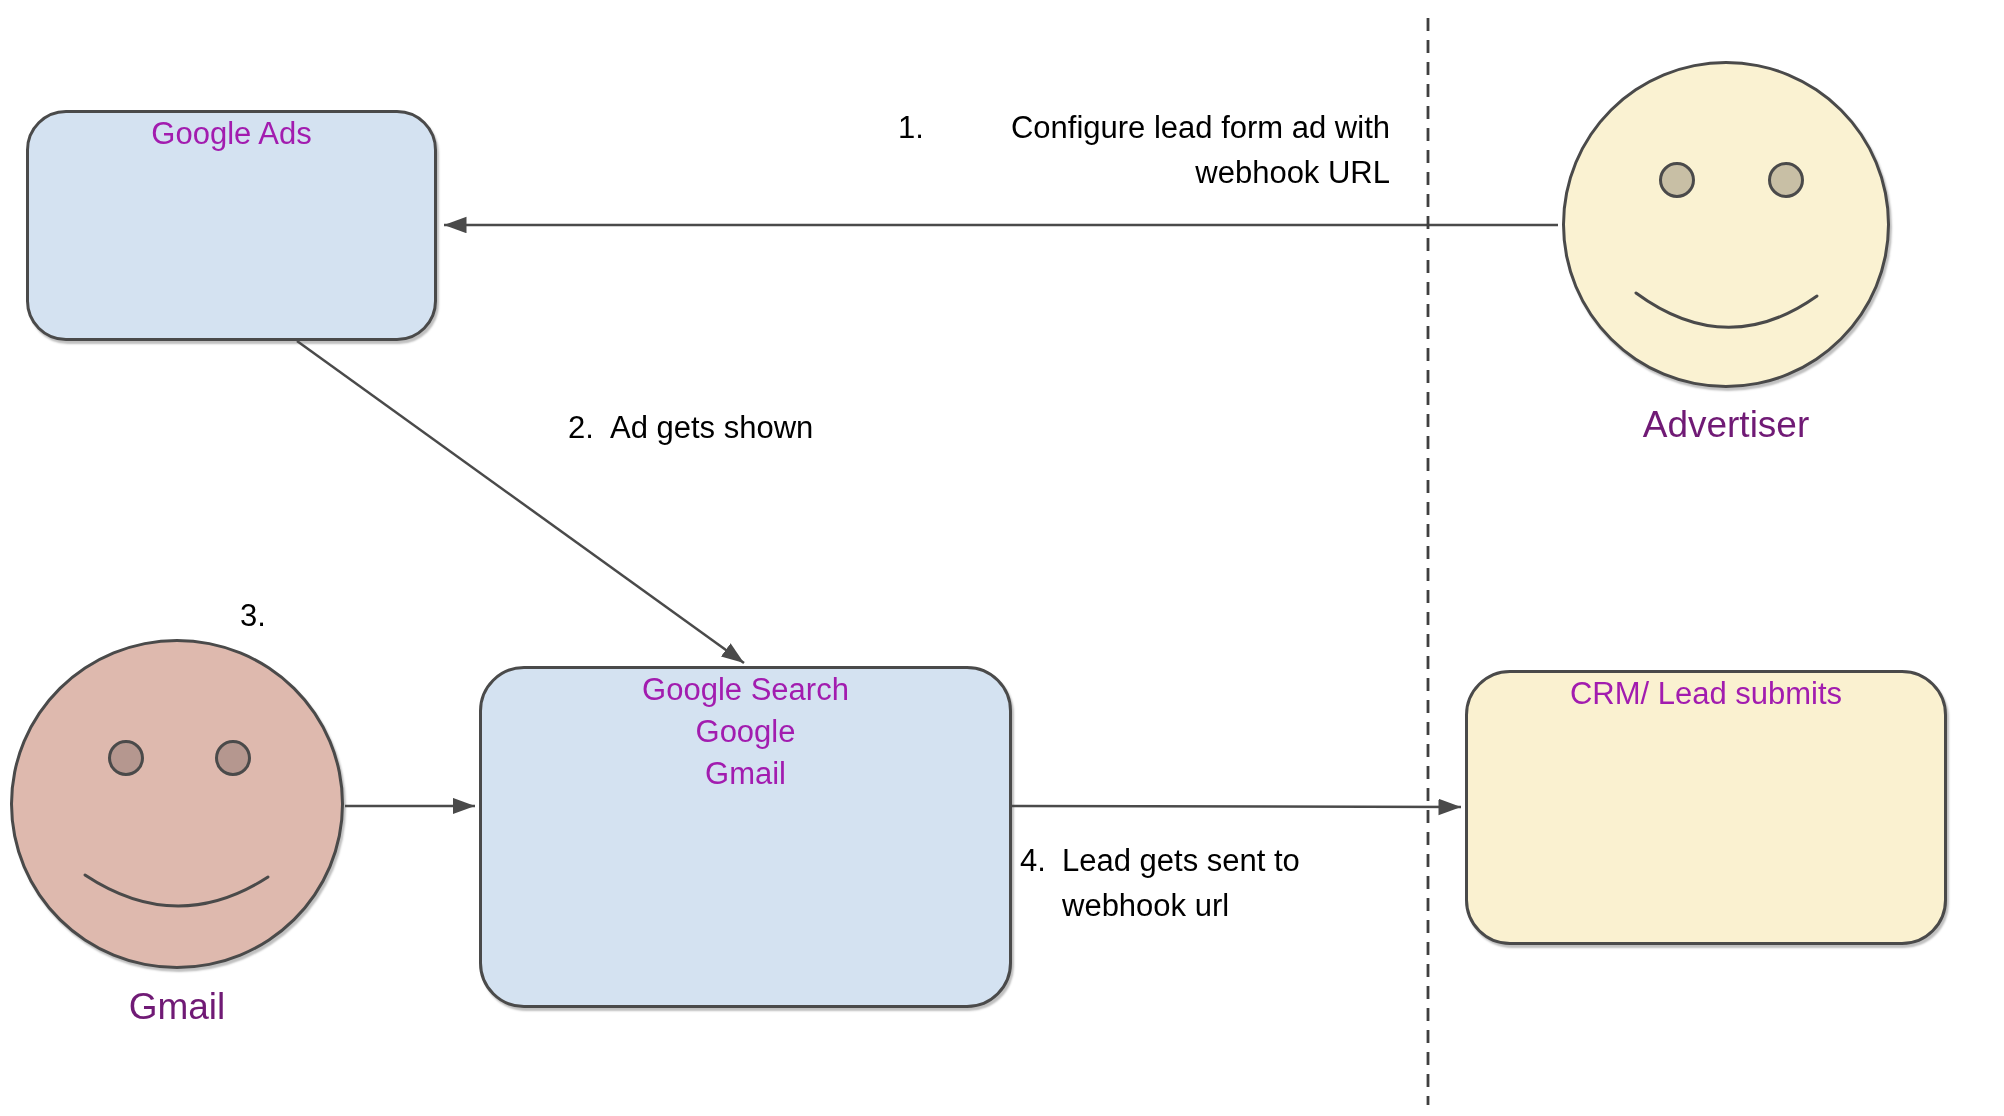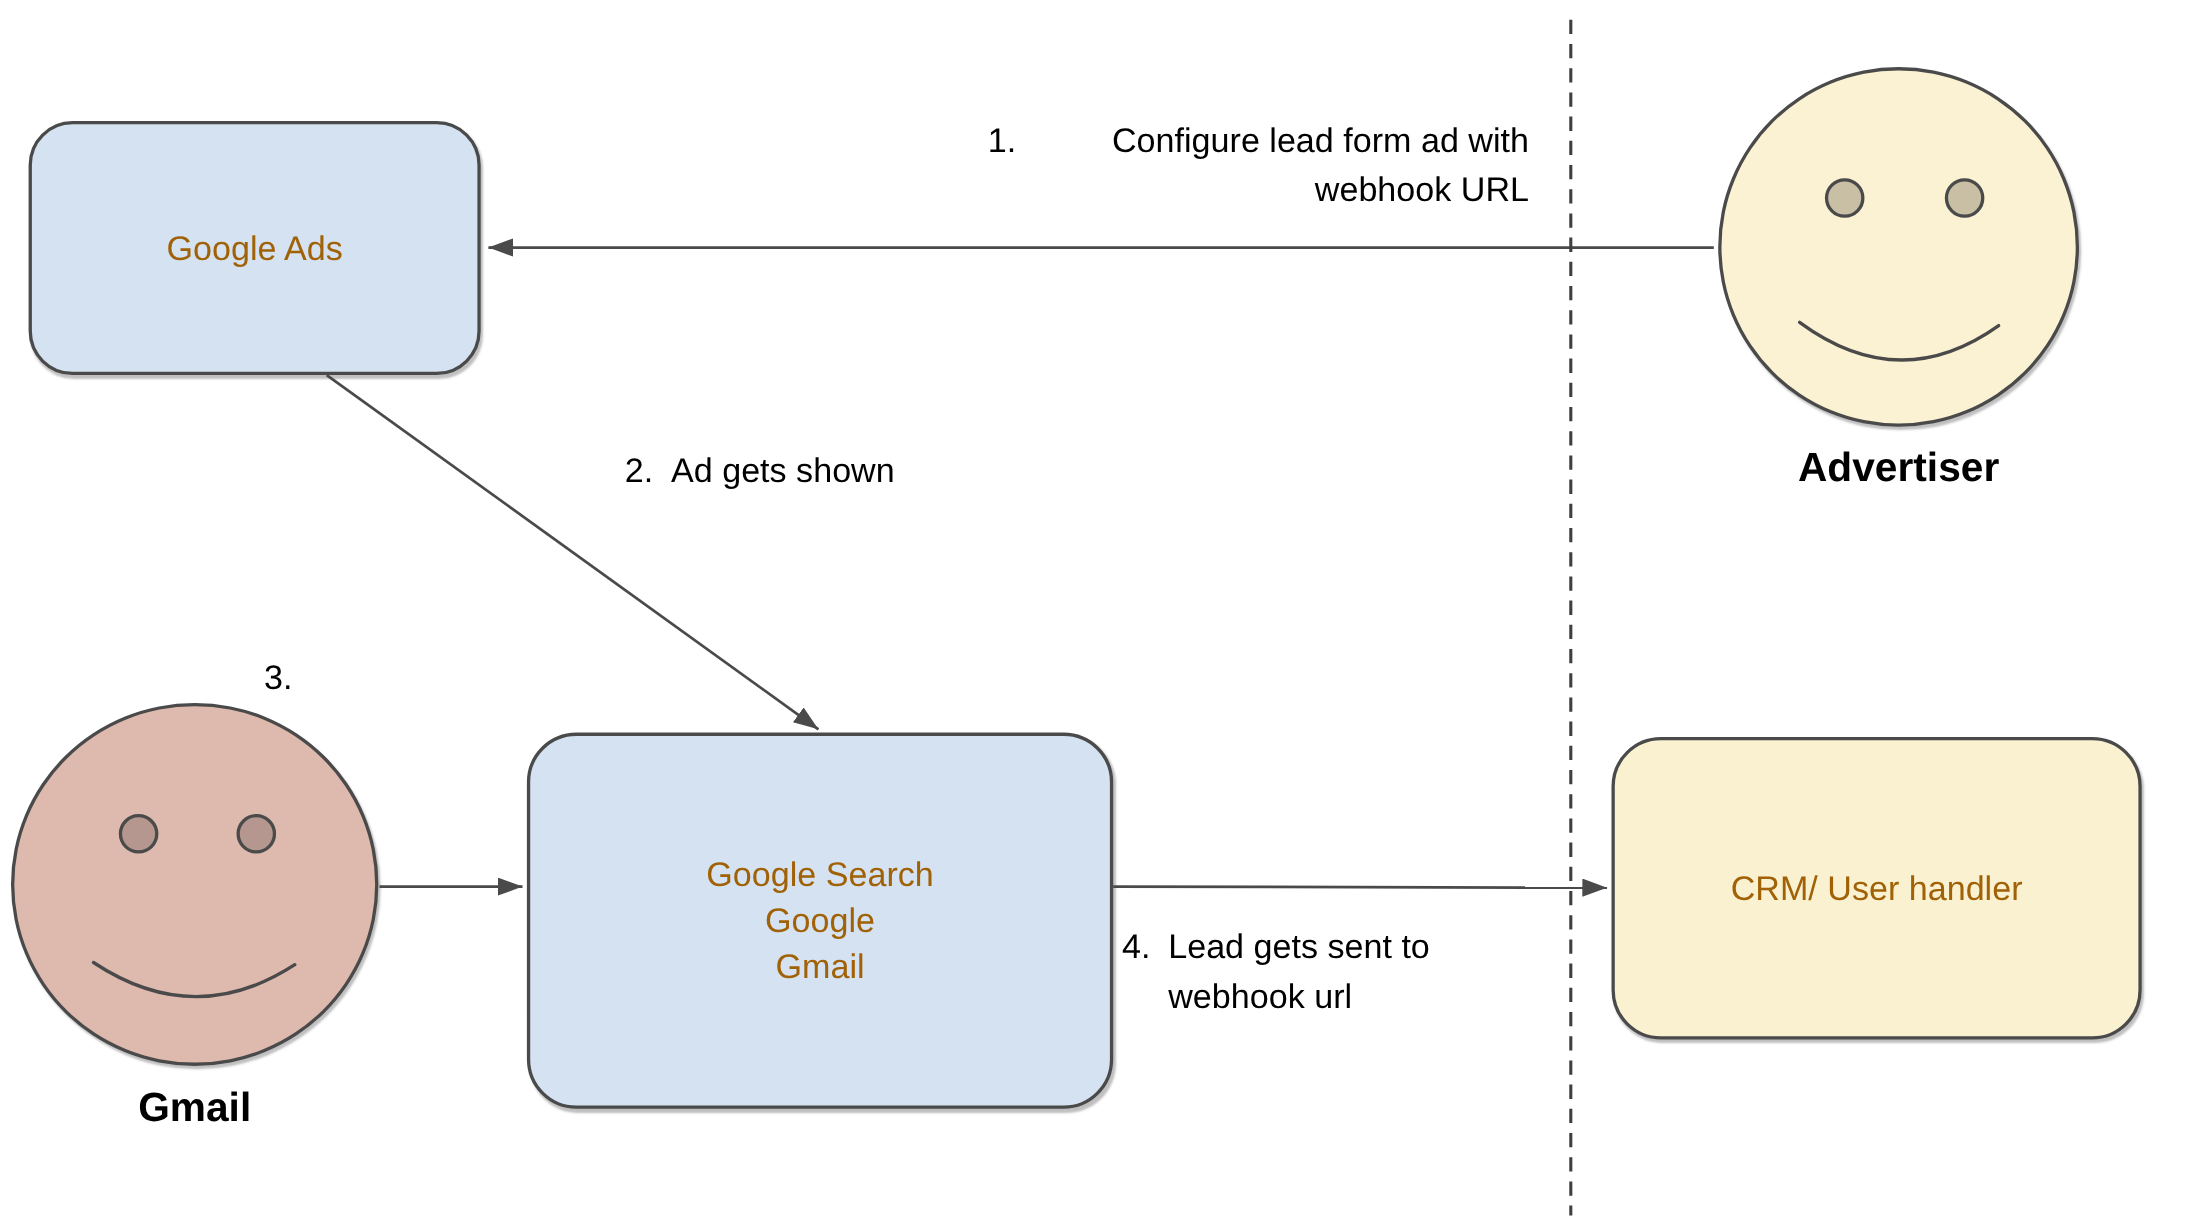--- a/index.html
+++ b/index.html
@@ -15,25 +15,24 @@
     background: #ffffff;
     overflow: hidden;
   }
   
   .node {
     position: absolute;
     box-sizing: border-box;
     border: 3px solid #4a4a4a;
     display: flex;
     flex-direction: column;
-    justify-content: center;
     align-items: center;
     text-align: center;
     font-size: 31px;
-    color: #a16207;
+    color: #a21caf;
     box-shadow: 2px 3px 2px rgba(0,0,0,0.25);
     line-height: 42px;
   }
   .node-blue   { background: #d4e2f1; }
   .node-yellow { background: #faf1d0; }
 
   #node-google-ads {
     left: 26px; top: 110px; width: 411px; height: 231px; border-radius: 40px;
   }
   #node-google-surfaces {
@@ -69,23 +68,23 @@
   #face-user .eye { background: #b5978f; }
   #face-user .eye-left  { left: 95px;  top: 98px; }
   #face-user .eye-right { left: 202px; top: 98px; }
   #face-advertiser .eye { background: #c8bfa5; }
   #face-advertiser .eye-left  { left: 94px;  top: 98px; }
   #face-advertiser .eye-right { left: 203px; top: 98px; }
 
   
   .actor-label {
     position: absolute;
-    font-weight: bold;
+    font-weight: normal;
     font-size: 37px;
-    color: #000000;
+    color: #701a75;
     text-align: center;
   }
   #label-user { left: 77px; top: 986px; width: 200px; }
   #label-advertiser { left: 1576px; top: 404px; width: 300px; }
 
   
   .step {
     position: absolute;
     display: flex;
     font-size: 31px;
@@ -118,21 +117,21 @@
     <span>Google Ads</span>
   </div>
 
   <div id="node-google-surfaces" class="node node-blue">
     <span>Google Search</span>
     <span>Google</span>
     <span>Gmail</span>
   </div>
 
   <div id="node-crm" class="node node-yellow">
-    <span>CRM/ User handler</span>
+    <span>CRM/ Lead submits</span>
   </div>
 
   <div id="face-user" class="face">
     <div class="eye eye-left"></div>
     <div class="eye eye-right"></div>
   </div>
 
   <div id="face-advertiser" class="face">
     <div class="eye eye-left"></div>
     <div class="eye eye-right"></div>

